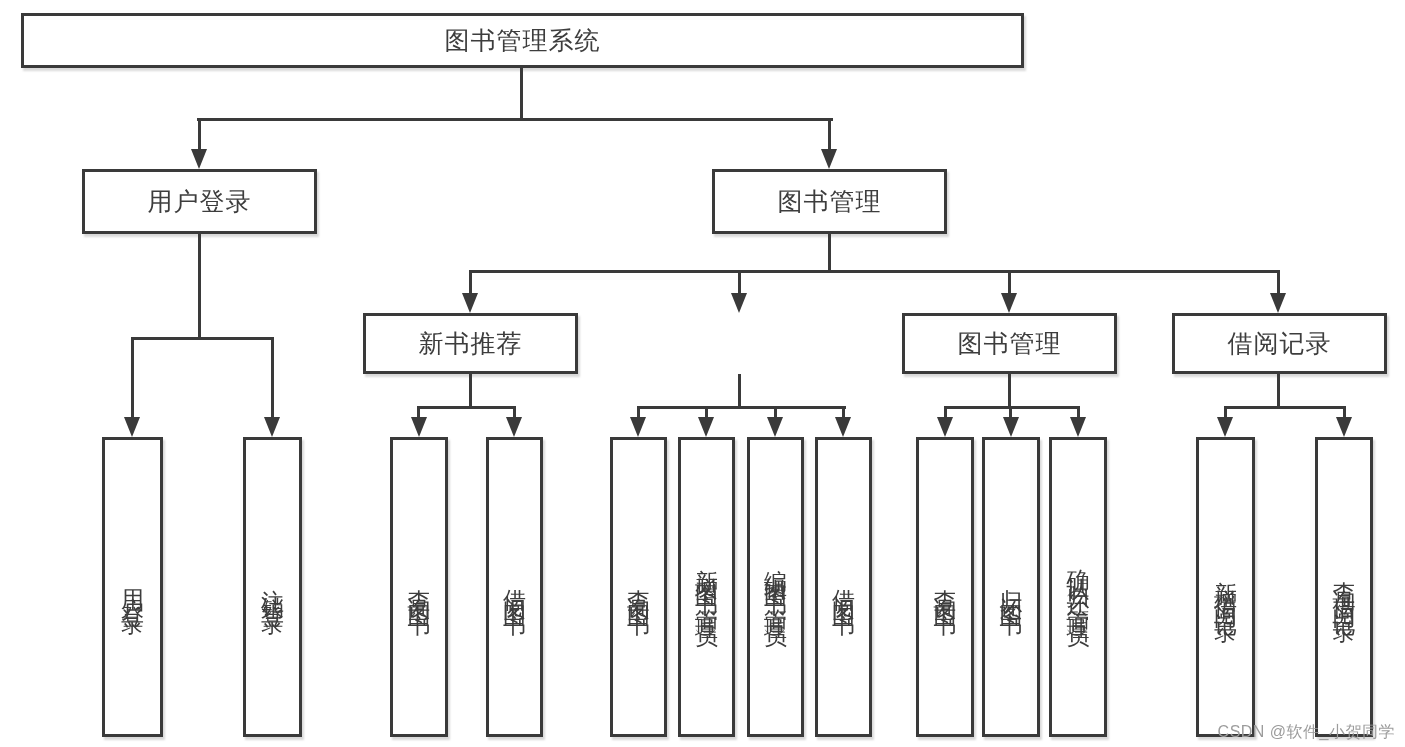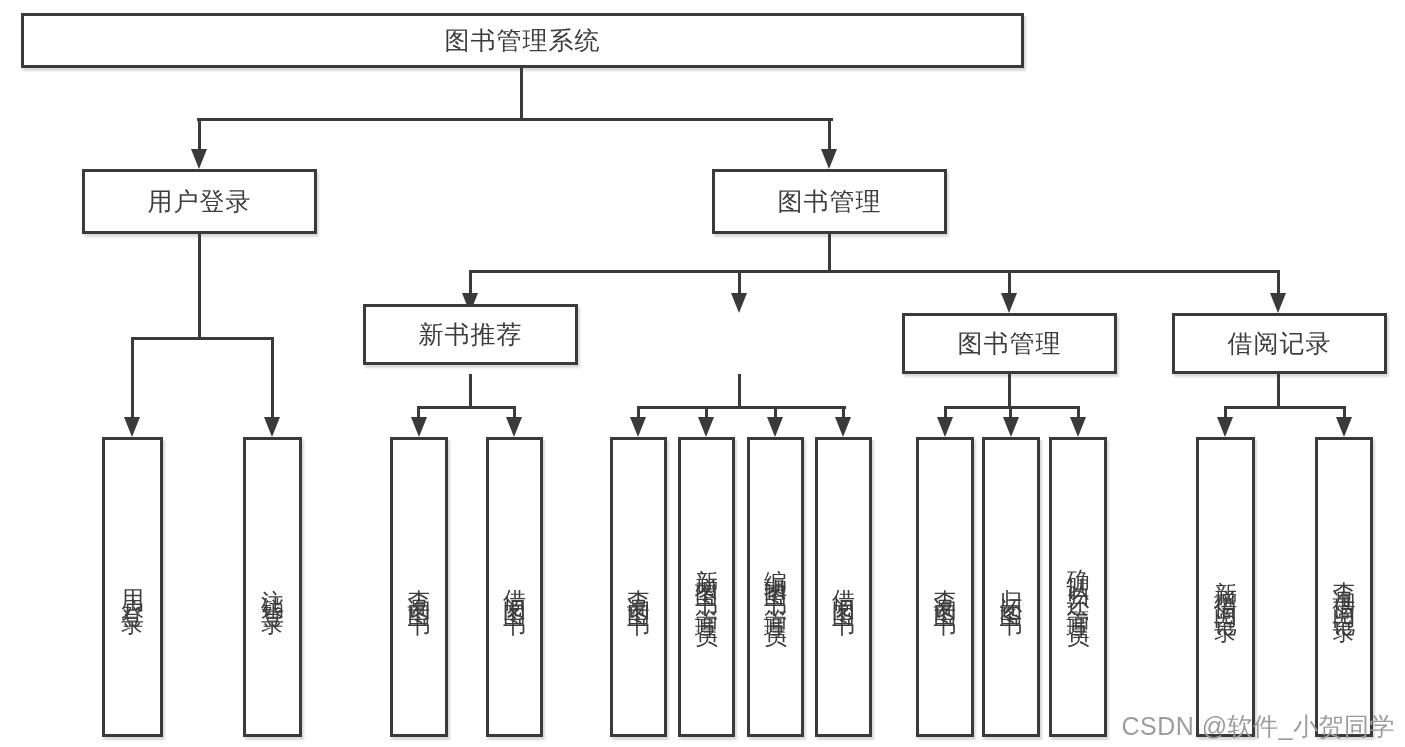--- a/index.html
+++ b/index.html
@@ -61,21 +61,21 @@
     position:absolute;
     width:0;height:0;
     border-left:8px solid transparent;
     border-right:8px solid transparent;
     border-top:20px solid var(--line);
   }
   .watermark{
     position:absolute;
     right:10px;
     bottom:4px;
-    font-size:25px;
+    font-size:16px;
     color:var(--watermark);
     letter-spacing:0.5px;
     z-index:5;
     white-space:nowrap;
   }
 </style>
 </head>
 <body>
 
 <div class="canvas">
@@ -109,21 +109,21 @@
   <div class="h-line" style="left:469px;top:270px;width:811px;"></div>
   <div class="v-line" style="left:469px;top:270px;height:23px;"></div>
   <div class="arrow" style="left:462px;top:293px;"></div>
   <div class="v-line" style="left:738px;top:270px;height:23px;"></div>
   <div class="arrow" style="left:731px;top:293px;"></div>
   <div class="v-line" style="left:1008px;top:270px;height:23px;"></div>
   <div class="arrow" style="left:1001px;top:293px;"></div>
   <div class="v-line" style="left:1277px;top:270px;height:23px;"></div>
   <div class="arrow" style="left:1270px;top:293px;"></div>
 
-  <div class="node" style="left:363px;top:304px;width:215px;height:61px;">
+  <div class="node" style="left:363px;top:313px;width:215px;height:61px;">
     <span class="lbl">新书推荐</span>
   </div>
   <div class="node" style="left:902px;top:313px;width:215px;height:61px;">
     <span class="lbl">图书管理</span>
   </div>
   <div class="node" style="left:1172px;top:313px;width:215px;height:61px;">
     <span class="lbl">借阅记录</span>
   </div>
 
   <div class="v-line" style="left:469px;top:374px;height:32px;"></div>

